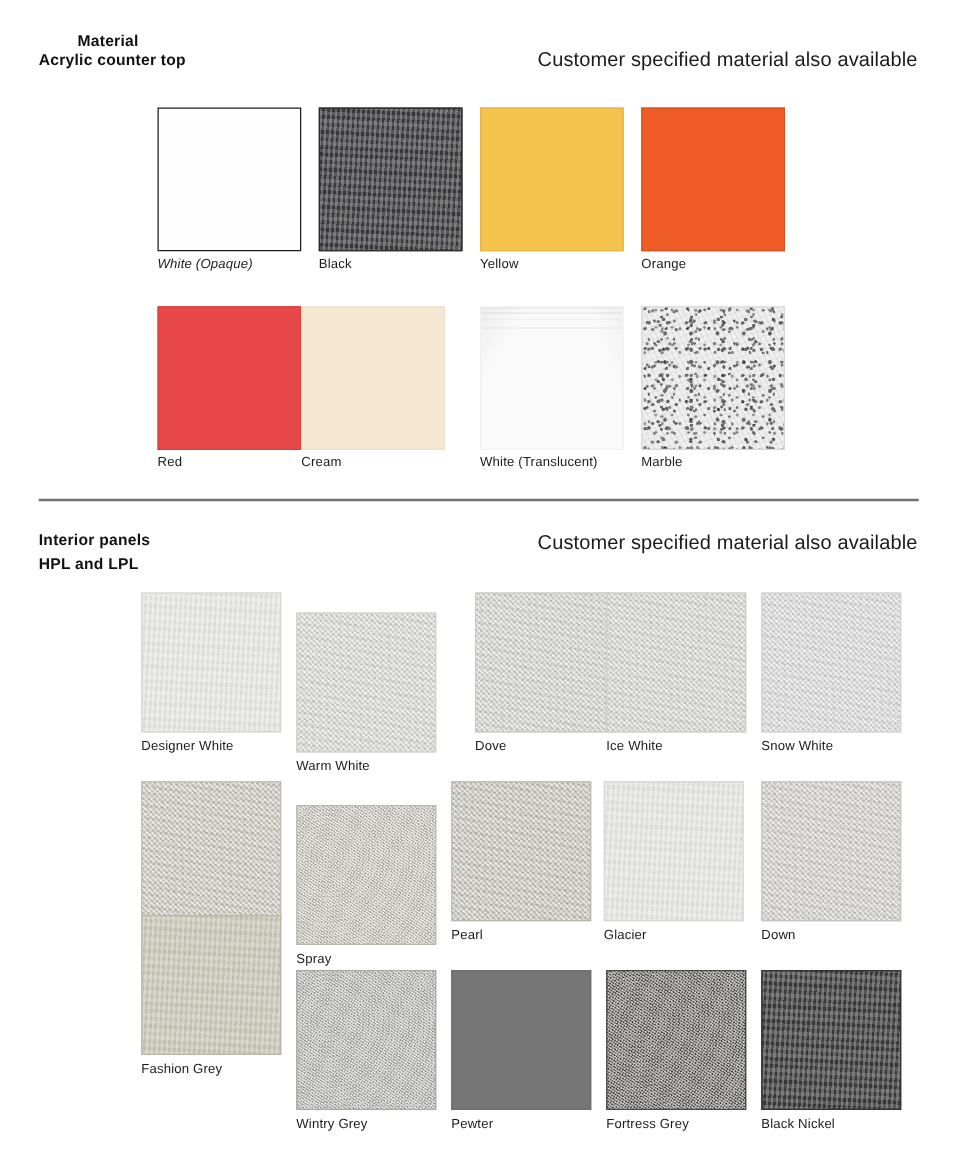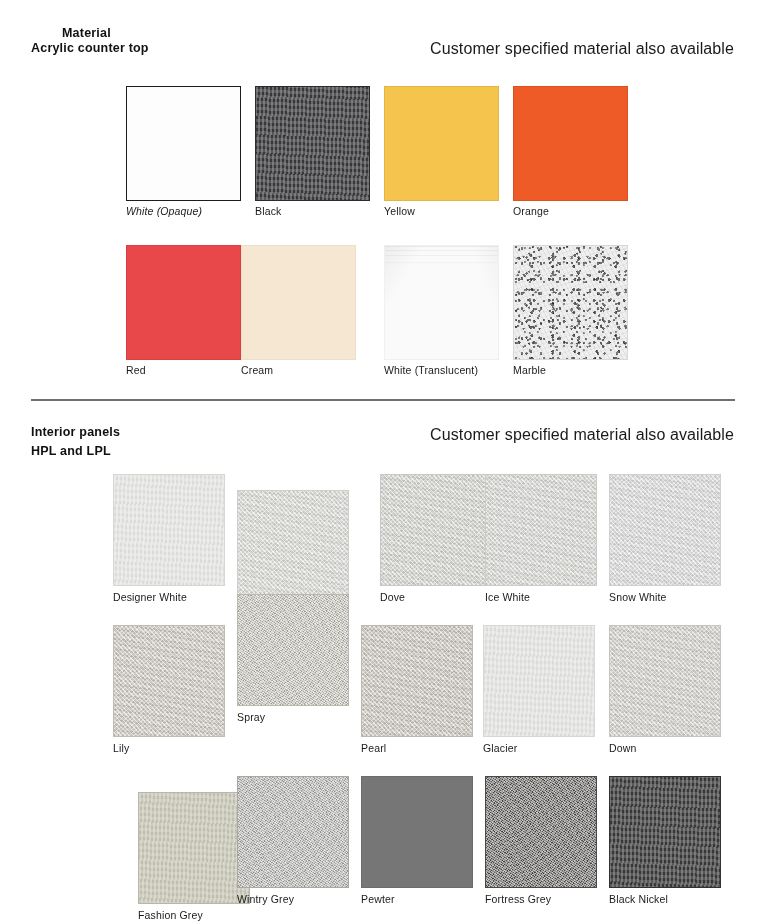--- a/index.html
+++ b/index.html
@@ -199,37 +199,37 @@
         <div class="sw-label">Ice White</div>
       </div>
       <div class="cell" style="left: 609px; top: 474px;">
         <div class="sw tex-grain" style="background: rgb(222, 222, 222); border: 1px solid rgb(208, 208, 208);"></div>
         <div class="sw-label">Snow White</div>
       </div>
       <div class="cell" style="left: 113px; top: 625px;">
         <div class="sw tex-grain" style="background: rgb(205, 202, 191); border: 1px solid rgb(191, 188, 178);"></div>
         <div class="sw-label">Lily</div>
       </div>
-      <div class="cell" style="left: 237px; top: 594px;">
+      <div class="cell" style="left: 237px; top: 644px;">
         <div class="sw tex-coarse" style="background: rgb(201, 199, 187); border: 1px solid rgb(187, 185, 174);"></div>
         <div class="sw-label">Spray</div>
       </div>
       <div class="cell" style="left: 361px; top: 625px; border-radius: 23px;">
         <div class="sw tex-grain" style="background: rgb(202, 199, 189); border: 1px solid rgb(188, 185, 176);"></div>
         <div class="sw-label">Pearl</div>
       </div>
       <div class="cell" style="left: 483px; top: 625px;">
         <div class="sw tex-soft" style="background: rgb(227, 227, 225); border: 1px solid rgb(215, 215, 213);"></div>
         <div class="sw-label">Glacier</div>
       </div>
       <div class="cell" style="left: 609px; top: 625px;">
         <div class="sw tex-grain" style="background: rgb(211, 210, 205); border: 1px solid rgb(197, 196, 192);"></div>
         <div class="sw-label">Down</div>
       </div>
-      <div class="cell" style="left: 113px; top: 792px; margin-left: 25px;">
+      <div class="cell" style="left: 113px; top: 732px;">
         <div class="sw tex-soft" style="background: rgb(199, 197, 181); border: 1px solid rgb(185, 183, 168);"></div>
         <div class="sw-label">Fashion Grey</div>
       </div>
       <div class="cell" style="left: 237px; top: 776px;">
         <div class="sw tex-coarse" style="background: rgb(181, 181, 178); border: 1px solid rgb(168, 168, 165);"></div>
         <div class="sw-label">Wintry Grey</div>
       </div>
       <div class="cell" style="left: 361px; top: 776px; text-decoration: underline;">
         <div class="sw tex-plain" style="background: rgb(118, 118, 118); border: 1px solid rgb(108, 108, 108);"></div>
         <div class="sw-label">Pewter</div>

